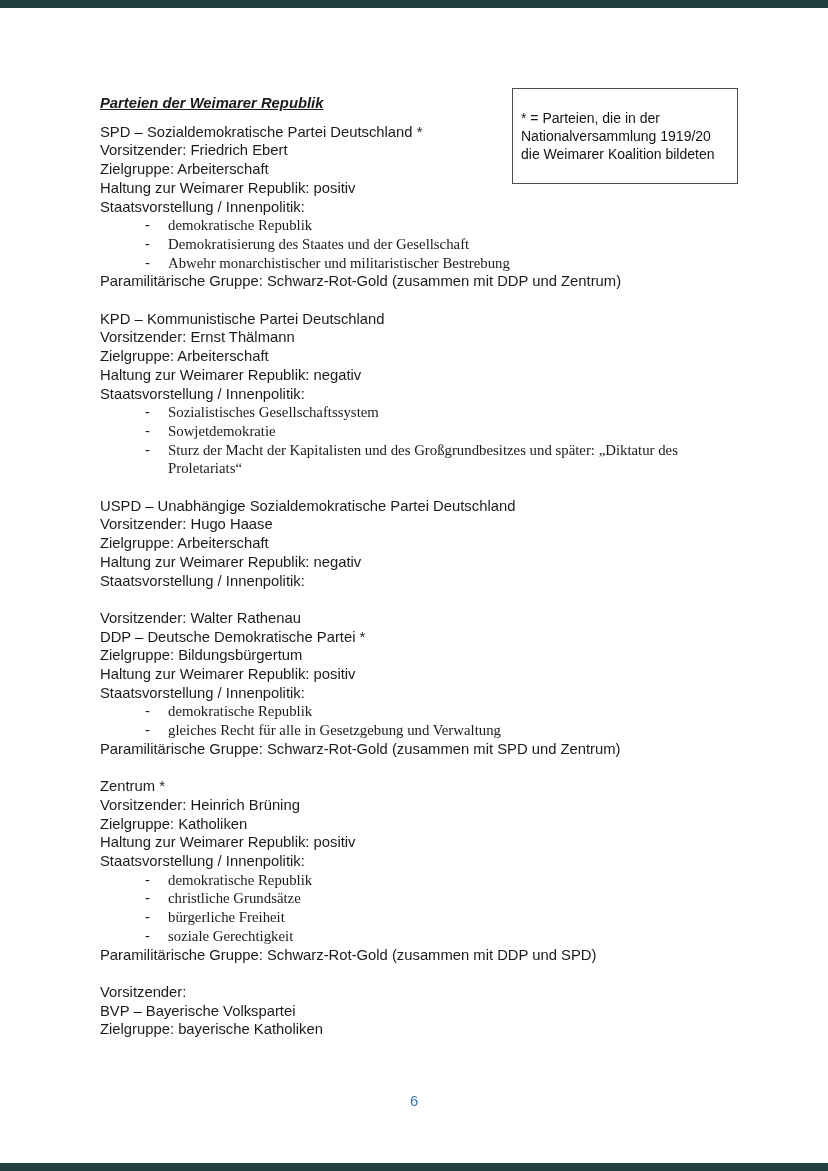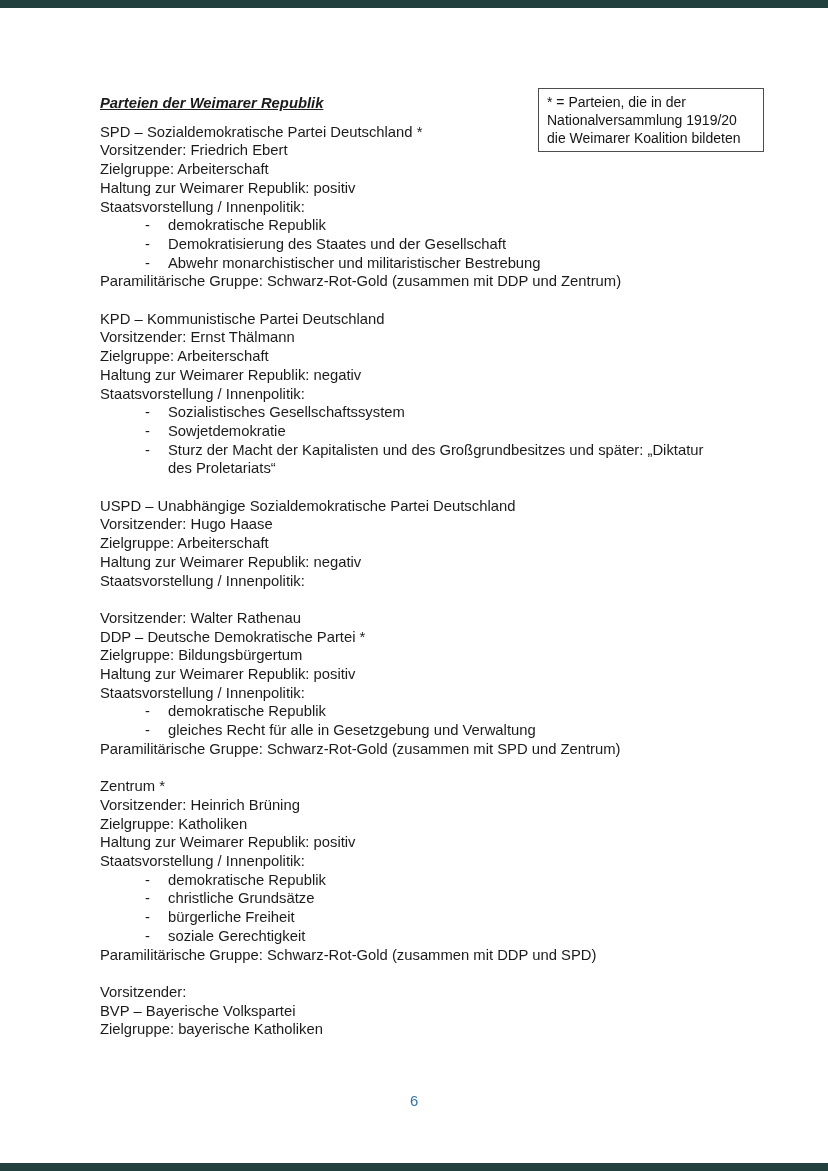--- a/index.html
+++ b/index.html
@@ -28,35 +28,35 @@
   .title {
     display: inline-block;
     font-size: 14.8px;
     font-weight: bold;
     font-style: italic;
     text-decoration: underline;
     margin-bottom: 10px;
   }
   .note-box {
     position: absolute;
-    left: 538px; top: 88px;
+    left: 512px; top: 88px;
     width: 226px;
     border: 1px solid #4d4d4d;
     background: #ffffff;
-    padding: 4px 8px;
+    padding: 20px 8px;
     font-size: 14px;
     line-height: 18px;
     color: #141414;
   }
   .section { margin-bottom: 18.7px; }
   .line { margin: 0; }
   .bullets { padding-left: 45px; }
   .bullet { display: flex; }
   .bullet .marker { flex: 0 0 23px; width: 23px; }
-  .bullet .btext { flex: 1 1 auto; max-width: 560px; }
+  .bullet .btext { flex: 1 1 auto; max-width: 560px; font-family: Liberation Serif, serif; }
   .page-number {
     position: absolute;
     left: 0; bottom: 62px;
     width: 828px;
     text-align: center;
     font-size: 14.8px;
     color: #2e74b5;
   }
 </style>
 </head>

